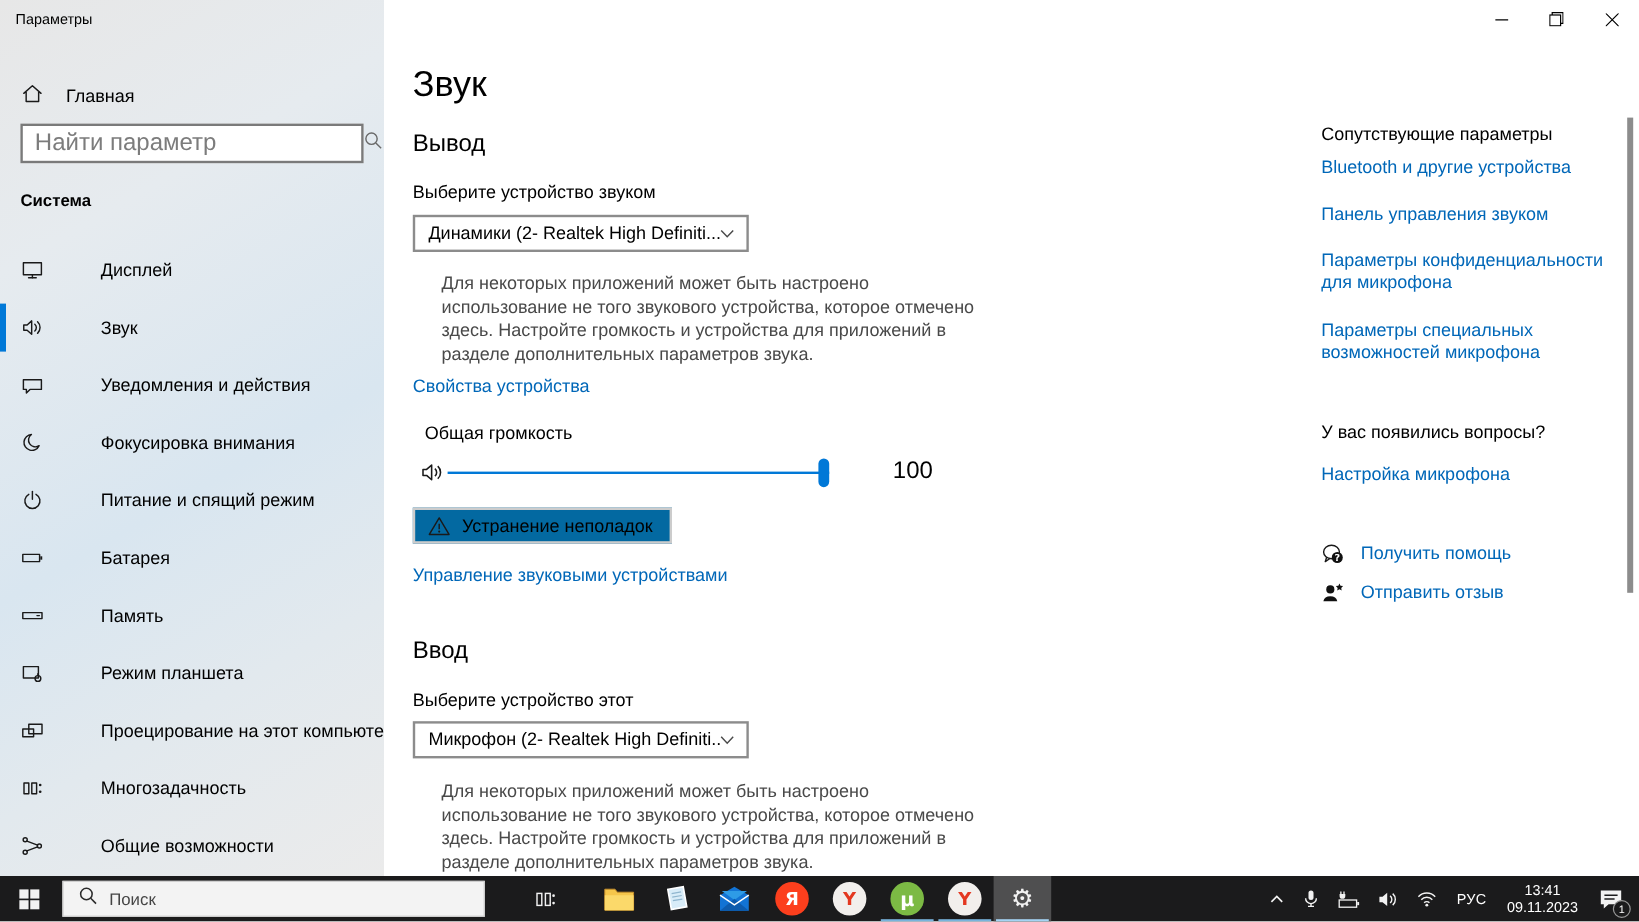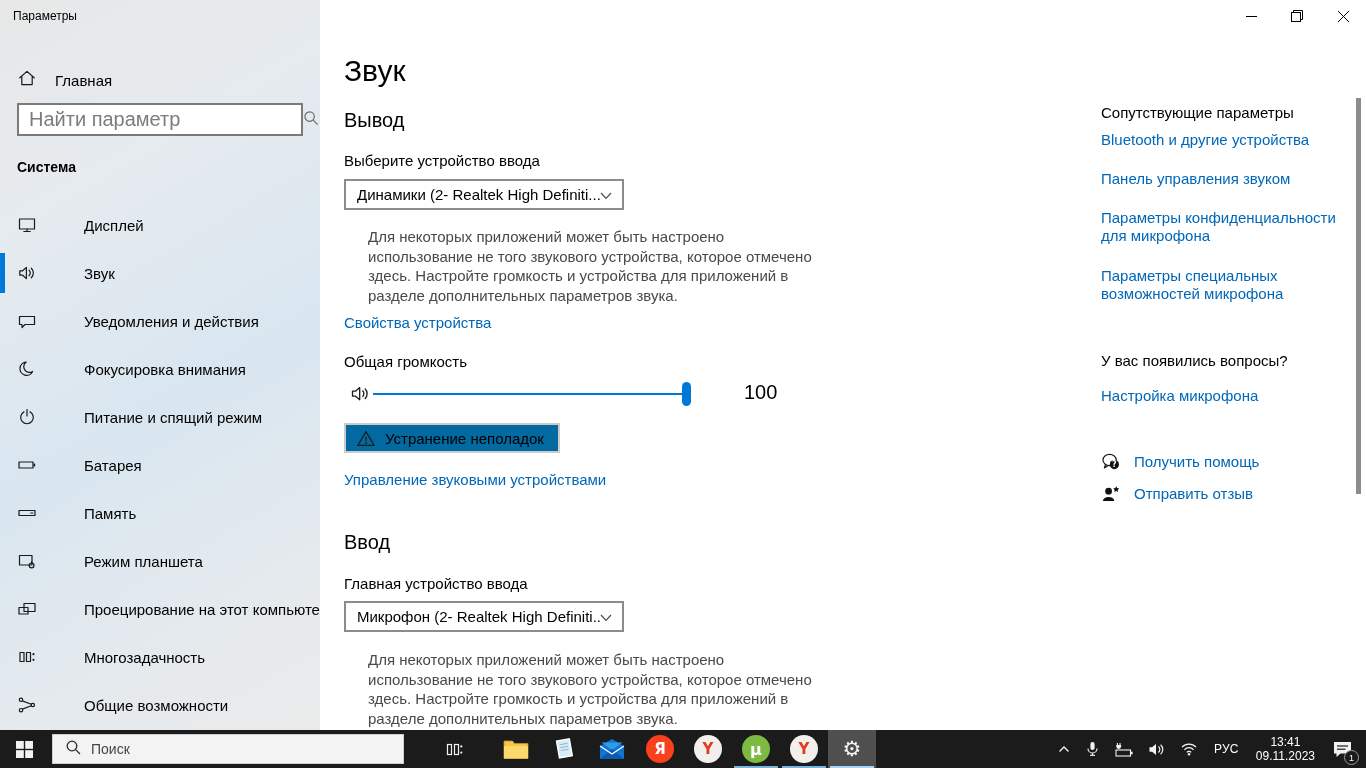--- a/index.html
+++ b/index.html
@@ -250,36 +250,36 @@
           </svg>
       </button>
     </div>
   </div>
 
   <div>
     <h1 class="page-title" style="left:344px; position:absolute;">Звук</h1>
 
     <h2 class="sec-output-h" style="left:344px; position:absolute;">Вывод</h2>
 
-    <div class="lbl-outdev" style="left:344px; position:absolute;">Выберите устройство ввода</div>
+    <div class="lbl-outdev" style="left:344px; position:absolute;">Выберите устройство звуком</div>
 
     <div class="dd dd-out" style="left:344px;">
       <span class="dd-text">Динамики (2- Realtek High Definiti...</span>
       <span class="dd-chev">
         <svg width="12" height="8" viewBox="0 0 12 8">
             <path d="M1 1 L6 6.3 L11 1" fill="none" stroke="#4a4a4a" stroke-width="1.2"></path>
           </svg>
       </span>
     </div>
 
     <p class="para para-out" style="left:344px;">Для некоторых приложений может быть настроено использование не того звукового устройства, которое отмечено здесь. Настройте громкость и устройства для приложений в разделе дополнительных параметров звука.</p>
 
     <a class="link lnk-props" style="left:344px;">Свойства устройства</a>
 
-    <div class="lbl-vol" style="left:344px; position:absolute;">Общая громкость</div>
+    <div class="lbl-vol" style="left:354px; position:absolute;">Общая громкость</div>
 
     <div class="vol-row" style="left:344px;">
       <span class="spk">
         <svg width="22" height="22" viewBox="0 0 22 22">
             <path d="M2.5 8.2 h3 L9.7 4.6 v12.2 L5.5 13.2 h-3 z" fill="none" stroke="#1a1a1a" stroke-width="1.3" stroke-linejoin="round"></path>
             <path d="M12.4 7.6 a4 4 0 0 1 0 6.2" fill="none" stroke="#1a1a1a" stroke-width="1.3"></path>
             <path d="M14.8 5.4 a7.2 7.2 0 0 1 0 10.6" fill="none" stroke="#1a1a1a" stroke-width="1.3"></path>
           </svg>
       </span>
       <div class="vol-track"></div>
@@ -293,21 +293,21 @@
           <line x1="10" y1="7.4" x2="10" y2="12" stroke="#1a1a1a" stroke-width="1.2"></line>
           <circle cx="10" cy="14" r="0.9" fill="#1a1a1a"></circle>
         </svg>
       <span>Устранение неполадок</span>
     </button>
 
     <a class="link lnk-manage" style="left:344px;">Управление звуковыми устройствами</a>
 
     <h2 class="sec-input-h" style="left:344px; position:absolute;">Ввод</h2>
 
-    <div class="lbl-indev" style="left:344px; position:absolute;">Главная устройство ввода</div>
+    <div class="lbl-indev" style="left:344px; position:absolute;">Выберите устройство этот</div>
 
     <div class="dd dd-in" style="left:344px;">
       <span class="dd-text">Микрофон (2- Realtek High Definiti...</span>
       <span class="dd-chev">
         <svg width="12" height="8" viewBox="0 0 12 8">
             <path d="M1 1 L6 6.3 L11 1" fill="none" stroke="#4a4a4a" stroke-width="1.2"></path>
           </svg>
       </span>
     </div>
 

